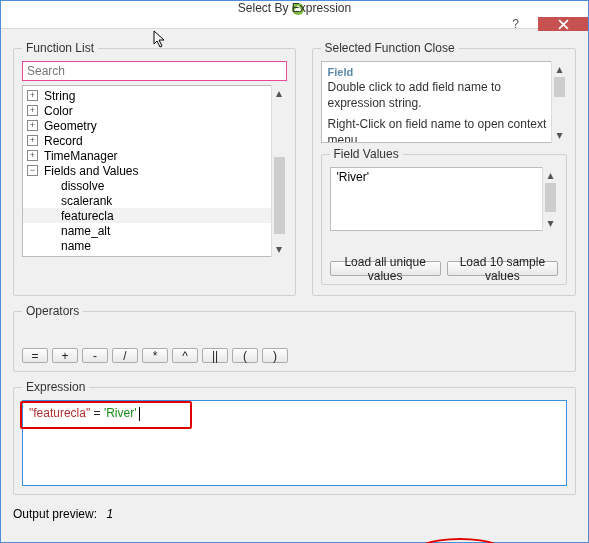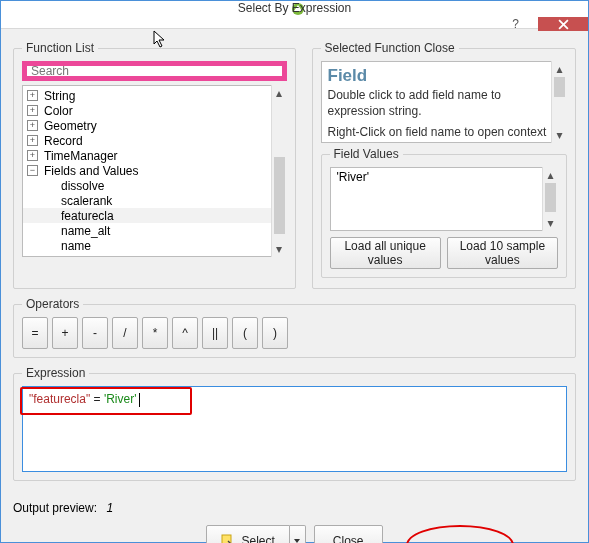--- a/index.html
+++ b/index.html
@@ -10,50 +10,50 @@
   .titlebar .title { position: absolute; left: 0; right: 0; text-align: center; color: #333; pointer-events: none; }
   .titlebar .controls { margin-left: auto; display: flex; height: 100%; }
   .titlebar .ctrl { width: 45px; display: flex; align-items: center; justify-content: center; color: #555; }
   .titlebar .ctrl.close { background: #c75050; color: #fff; width: 50px; }
   .cursor { position: absolute; left: 153px; top: 30px; pointer-events: none; z-index: 100; }
   .body { flex: 1; padding: 8px 12px 10px 12px; display: flex; flex-direction: column; }
   fieldset { border: 1px solid #d0d0d0; border-radius: 2px; margin: 4px 0; padding: 6px 8px 8px 8px; position: relative; background: #f0f0f0; min-width:0; }
   legend { color: #333; padding: 0 4px; }
   .row1 { display: flex; gap: 16px; }
   .row1 > fieldset { flex: 1; }
-  .search { width: 100%; height: 20px; border: 5px solid #ec4899; padding: 1px 4px; color: #888; background: #fff; }
+  .search { width: 100%; height: 20px; border: 1px solid #ec4899; padding: 1px 4px; color: #888; background: #fff; }
   .tree-wrap { position: relative; margin-top: 4px; }
   .tree { height: 172px; overflow: hidden; border: 1px solid #bcbcbc; background: #fff; padding: 2px 0; }
   .tree-row { display: flex; align-items: center; height: 15px; padding-left: 4px; white-space: nowrap; }
   .tree-row.d1 { padding-left: 4px; }
   .tree-row.d2 { padding-left: 38px; align-items: center; }
   .tree-row.sel { background: #f2f2f2; }
   .exp { width: 11px; height: 11px; border: 1px solid #888; display: inline-flex; align-items: center; justify-content: center; font-size: 9px; line-height: 9px; margin-right: 6px; background: #fff; color: #555; }
   .vbar { position: absolute; right: 0; top: 0; bottom: 0; width: 16px; background: #f0f0f0; border-left: 1px solid #dcdcdc; display:flex; flex-direction:column; }
   .vbar .arrow { height: 16px; display:flex; align-items:center; justify-content:center; background:#f0f0f0; color:#555;}
   .vbar .track { flex:1; background:#f0f0f0; position:relative;}
   .vbar .thumb { position:absolute; left:2px; right:2px; top:0; height:60%; background:#cdcdcd; }
   .help-box { height: 82px; border: 1px solid #bcbcbc; background: #fff; padding: 4px 6px; overflow: hidden; position: relative; }
-  .help-title { color: #5b8aa8; font-size: 17px; font-weight: 600; margin-bottom: 1px; }
+  .help-title { color: #5b8aa8; font-size: 11px; font-weight: 600; margin-bottom: 1px; }
   .help-text { color: #333; line-height: 1.3; }
   .help-text p { margin: 2px 0 6px 0;}
   .fvals-list { height: 64px; border: 1px solid #bcbcbc; background:#fff; padding:2px 6px; position:relative;}
   .fvals-list div { height:15px; }
   .fvals-btns { display:flex; gap:6px; margin-top:6px; }
-  .btn { border:1px solid #acacac; background: linear-gradient(#fdfdfd,#e8e8e8); height:32px; padding:0 10px; display:inline-flex; align-items:center; justify-content:center; border-radius:2px; color:#222;}
+  .btn { border:1px solid #acacac; background: linear-gradient(#fdfdfd,#e8e8e8); height:15px; padding:0 10px; display:inline-flex; align-items:center; justify-content:center; border-radius:2px; color:#222;margin-top:24px;}
   .ops-row { display:flex; gap:4px; flex-wrap:wrap; }
   .ops-row .btn { width:26px; padding:0; }
   .expr-box { border:1px solid #3a8de0; background:#fff; height:86px; padding:4px 6px; position:relative; font-family: Consolas, monospace; font-size:13px;}
   .tok-field { color:#b03030; }
   .tok-str { color:#1a8a1a; }
   .tok-op { color:#222; }
   .text-cursor { display:inline-block; width:1px; height:14px; background:#000; vertical-align:middle; margin-left:2px;}
   .red-box { position:absolute; border:2px solid #e00000; border-radius:2px; pointer-events:none;}
   .red-ellipse { position:absolute; border:2px solid #e00000; border-radius:50%; pointer-events:none;}
-  .out-row { margin-top:16px; }
+  .out-row { margin-top:8px; }
   .out-row .val { font-style: italic; margin-left:6px;}
   .footer { display:flex; justify-content:center; gap:8px; margin-top:10px; align-items:center;}
   .split-btn { display:flex; }
   .split-btn .main { border-radius:2px 0 0 2px; padding:0 14px; display:flex; align-items:center; gap:6px;}
   .split-btn .drop { border-radius:0 2px 2px 0; border-left:none; width:16px; padding:0;}
   .eps-icon { width:14px; height:14px; }
   .right-col { display:flex; flex-direction:column; min-width:0;}
 </style>
 </head>
 <body>

